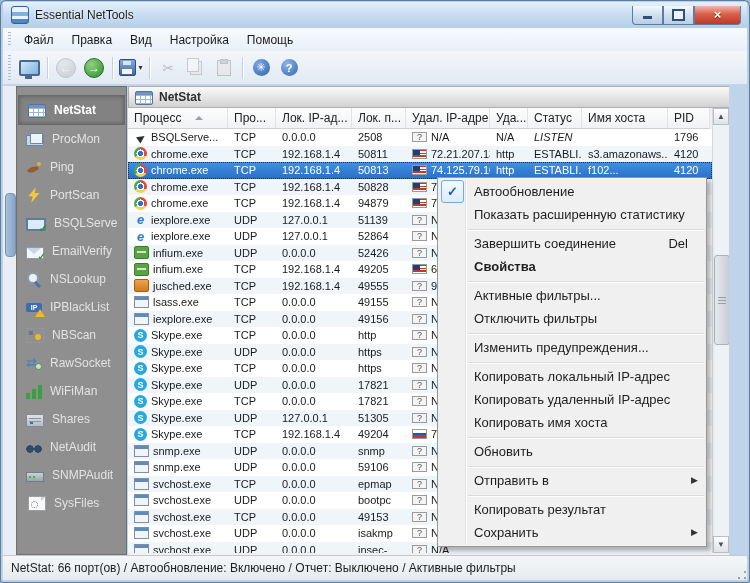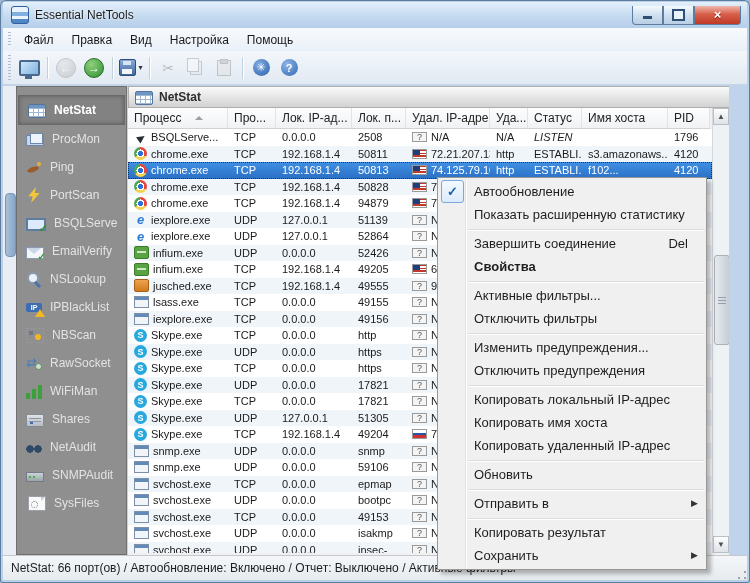--- a/index.html
+++ b/index.html
@@ -1146,25 +1146,24 @@
       <div class="cm-item"><span class="cm-check">✓</span><span>Автообновление</span></div>
       <div class="cm-item"><span>Показать расширенную статистику</span></div>
       <div class="cm-sep"></div>
       <div class="cm-item"><span>Завершить соединение</span><span class="cm-short">Del</span></div>
       <div class="cm-item bold"><span>Свойства</span></div>
       <div class="cm-sep"></div>
       <div class="cm-item"><span>Активные фильтры...</span></div>
       <div class="cm-item"><span>Отключить фильтры</span></div>
       <div class="cm-sep"></div>
       <div class="cm-item"><span>Изменить предупреждения...</span></div>
-      <div class="cm-item"><span>Отключить предупреждения</span></div>
       <div class="cm-sep"></div>
       <div class="cm-item"><span>Копировать локальный IP-адрес</span></div>
+      <div class="cm-item"><span>Копировать удаленный IP-адрес</span></div>
       <div class="cm-item"><span>Копировать имя хоста</span></div>
-      <div class="cm-item"><span>Копировать удаленный IP-адрес</span></div>
       <div class="cm-sep"></div>
       <div class="cm-item"><span>Обновить</span></div>
       <div class="cm-sep"></div>
       <div class="cm-item"><span>Отправить в</span><span class="cm-arrow">▶</span></div>
       <div class="cm-sep"></div>
       <div class="cm-item"><span>Копировать результат</span></div>
       <div class="cm-item"><span>Сохранить</span><span class="cm-arrow">▶</span></div>
     </div>
 
 </div>

